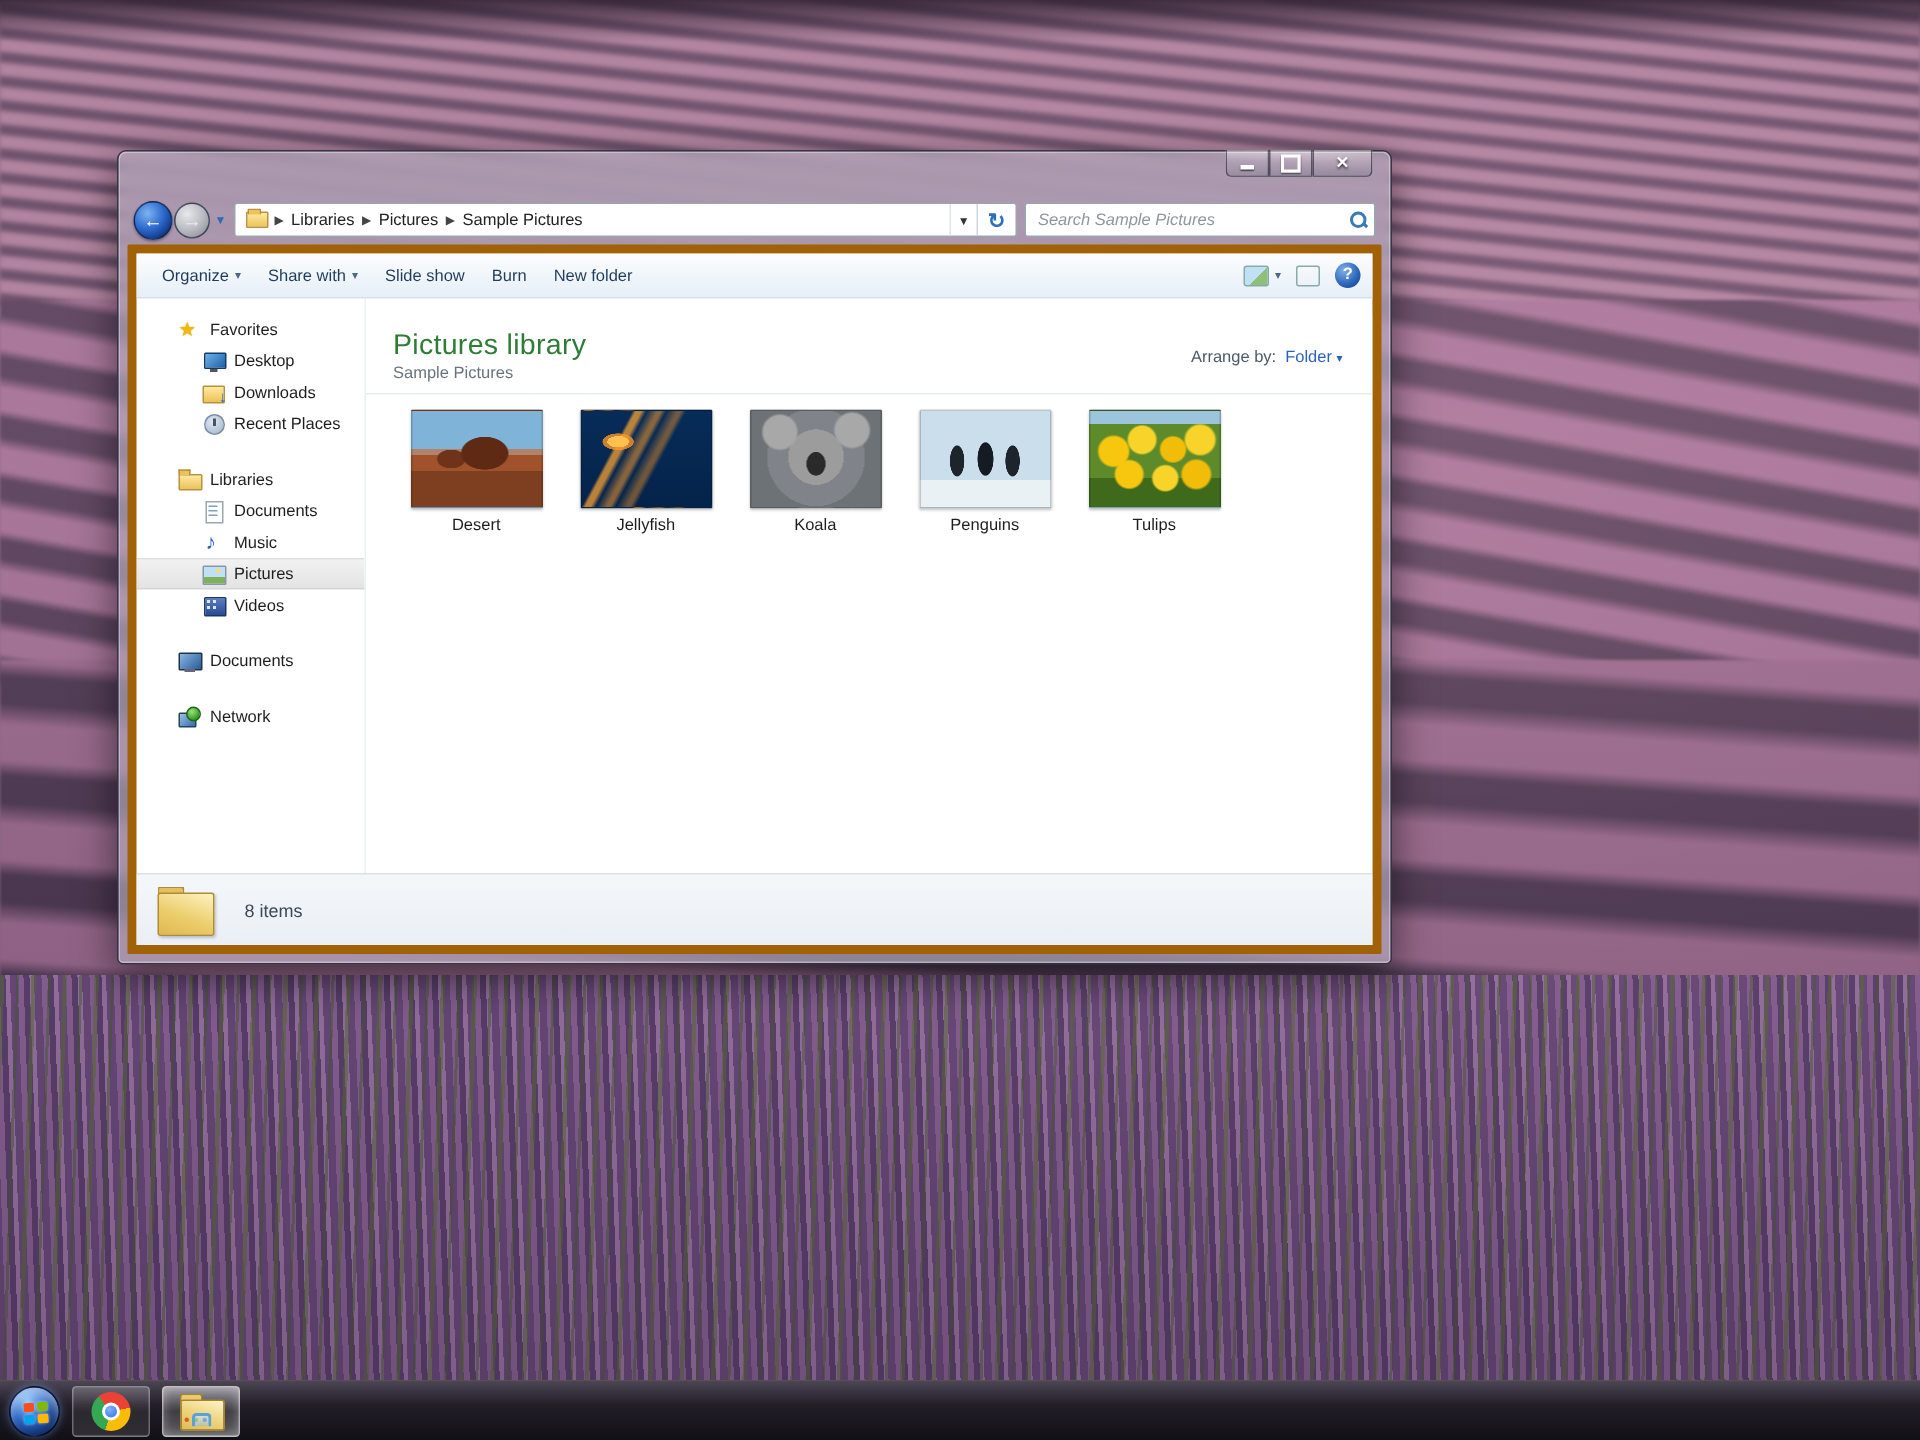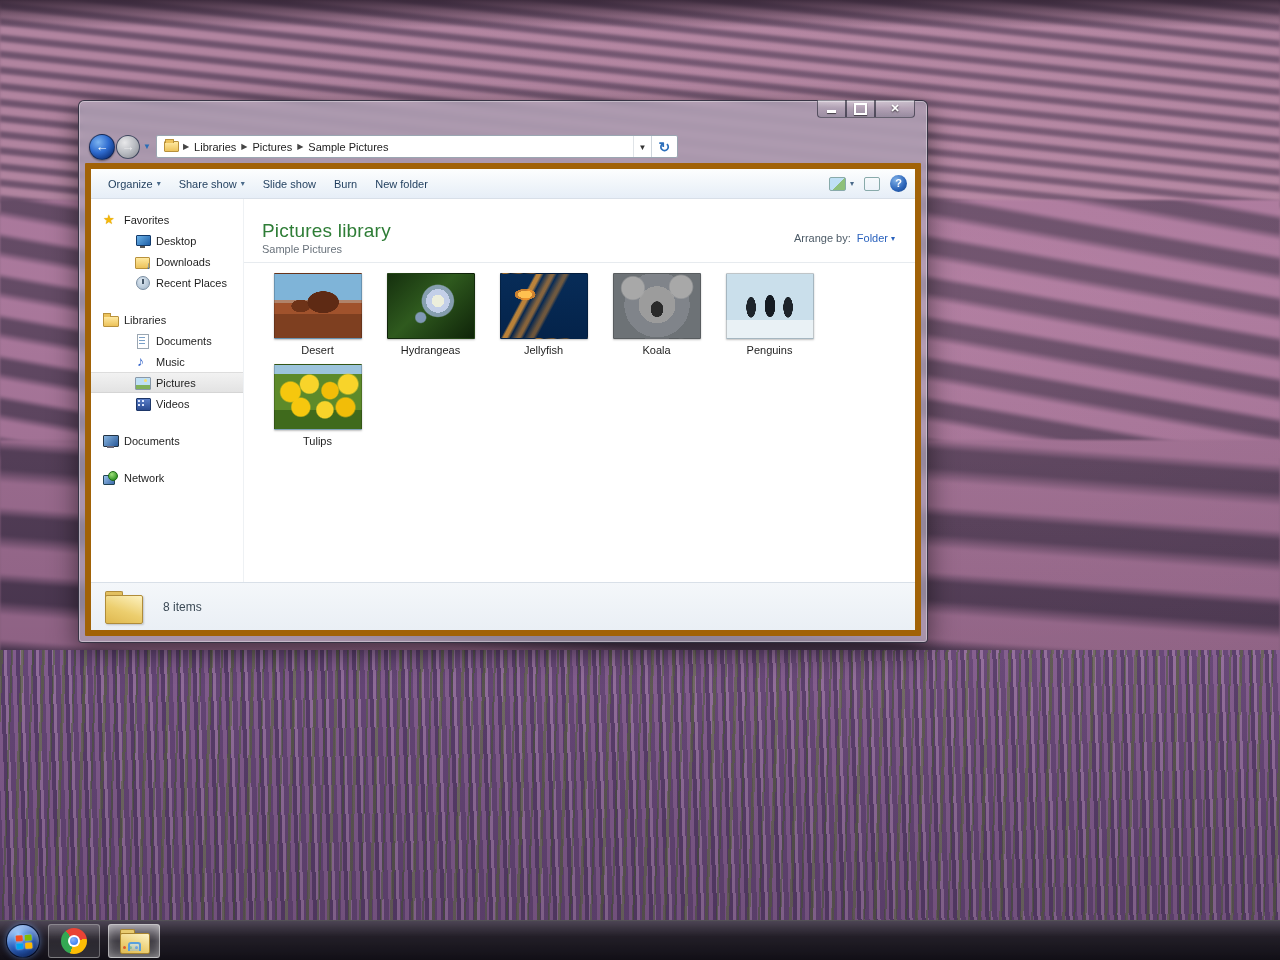--- a/index.html
+++ b/index.html
@@ -128,21 +128,21 @@
     background: linear-gradient(90deg, #ffffff 0 55%, #aecdе8 55%, #a8c8e8 55%); }
   .help-icon { width:17px; height:17px; border-radius:50%;
     background: radial-gradient(circle at 35% 30%, #7fb1e8, #2a63b8 60%, #16407e);
     color:#fff; font-size:11px; font-weight:bold; text-align:center; line-height:17px; }
   .help-icon::before { content:"?"; }
 
   .content-row { flex:1; display:flex; overflow:hidden; }
 
   
   .sidebar { flex:none; width:153px; padding:10px 0 0 0; font-size:11px; color:#1e1e1e; border-right:1px solid #eef1f4; overflow:hidden; }
-  .side-row { display:flex; align-items:center; gap:6px; height:21px; padding-left:12px; cursor:default; }
+  .side-row { display:flex; align-items:center; gap:6px; height:21px; padding-left:28px; cursor:default; }
   .side-row.child { padding-left:44px; }
   .side-row.selected { background: linear-gradient(180deg,#f2f2f2,#e3e3e3); border-top:1px solid #ddd; border-bottom:1px solid #d5d5d5; }
   .side-group { margin-bottom:16px; }
   .sicon { width:15px; height:15px; flex:none; position:relative; }
 
   .i-star { background:none; }
   .i-star::before { content:"★"; color:#f5b80a; font-size:13px; line-height:15px; position:absolute; left:0; top:0; text-shadow:0 0 1px #c98f00; }
   .i-desktop::before { content:""; position:absolute; left:1px; top:2px; width:13px; height:9px; background:linear-gradient(135deg,#6db3e8,#1d5fa8); border:1px solid #123a6b; border-radius:1px; }
   .i-desktop::after { content:""; position:absolute; left:5px; bottom:0; width:5px; height:2px; background:#555; }
   .i-folder::before { content:""; position:absolute; left:0; top:4px; width:14px; height:9px; background:linear-gradient(180deg,#ffe9a0,#ecc25a); border:1px solid #b8913c; border-radius:1px; }
@@ -318,29 +318,33 @@
         <span class="crumb">Libraries</span>
         <span class="crumb-arrow"></span>
         <span class="crumb">Pictures</span>
         <span class="crumb-arrow"></span>
         <span class="crumb">Sample Pictures</span>
       </div>
       <div class="addr-dropdown"></div>
       <div class="addr-refresh"></div>
     </div>
 
+    <div class="search-box">
+      <input type="text" placeholder="Search Sample Pictures" style="">
+      <span class="search-glyph"></span>
+    </div>
   </div>
 
   <div class="client">
     <div class="cmdbar">
       <div class="cmd-item cmd-caret">
           <span>Organize</span>
         </div>
       <div class="cmd-item cmd-caret">
-          <span>Share show</span>
+          <span>Share with</span>
         </div>
       <div class="cmd-item">
           <span>Slide show</span>
         </div>
       <div class="cmd-item">
           <span>Burn</span>
         </div>
       <div class="cmd-item">
           <span>New folder</span>
         </div>
@@ -420,24 +424,20 @@
           <div class="arrange">
             <span>Arrange by:</span>
             <span class="arrange-value">Folder</span>
           </div>
         </div>
 
         <div class="files-grid">
           <div class="file-item">
             <div class="thumb t-desert"></div>
             <div class="file-label">Desert</div>
-          </div>
-          <div class="file-item">
-            <div class="thumb t-hydrangeas"></div>
-            <div class="file-label">Hydrangeas</div>
           </div>
           <div class="file-item">
             <div class="thumb t-jellyfish"></div>
             <div class="file-label">Jellyfish</div>
           </div>
           <div class="file-item">
             <div class="thumb t-koala"></div>
             <div class="file-label">Koala</div>
           </div>
           <div class="file-item">

